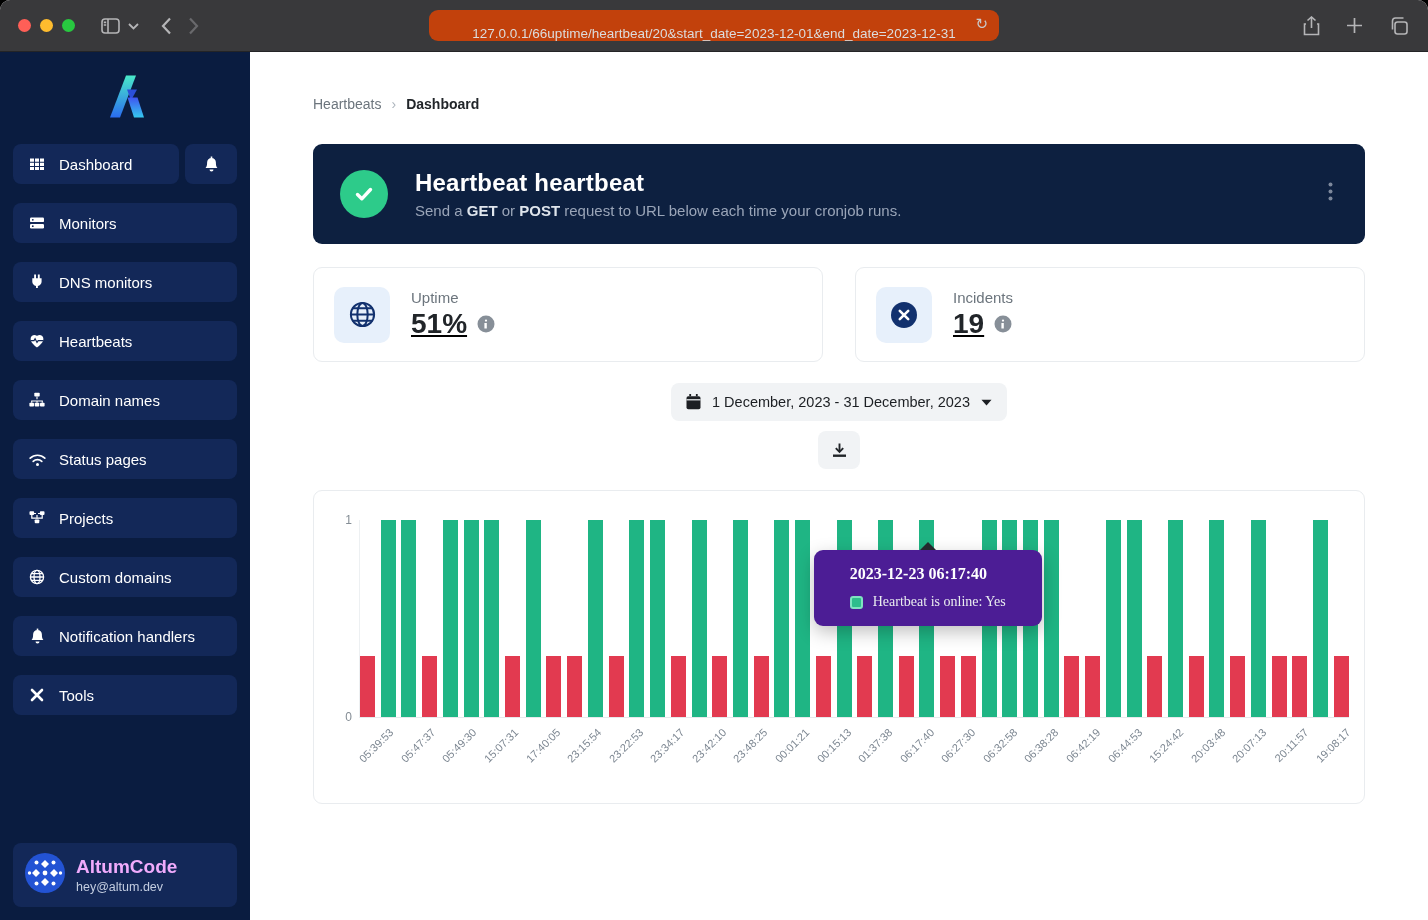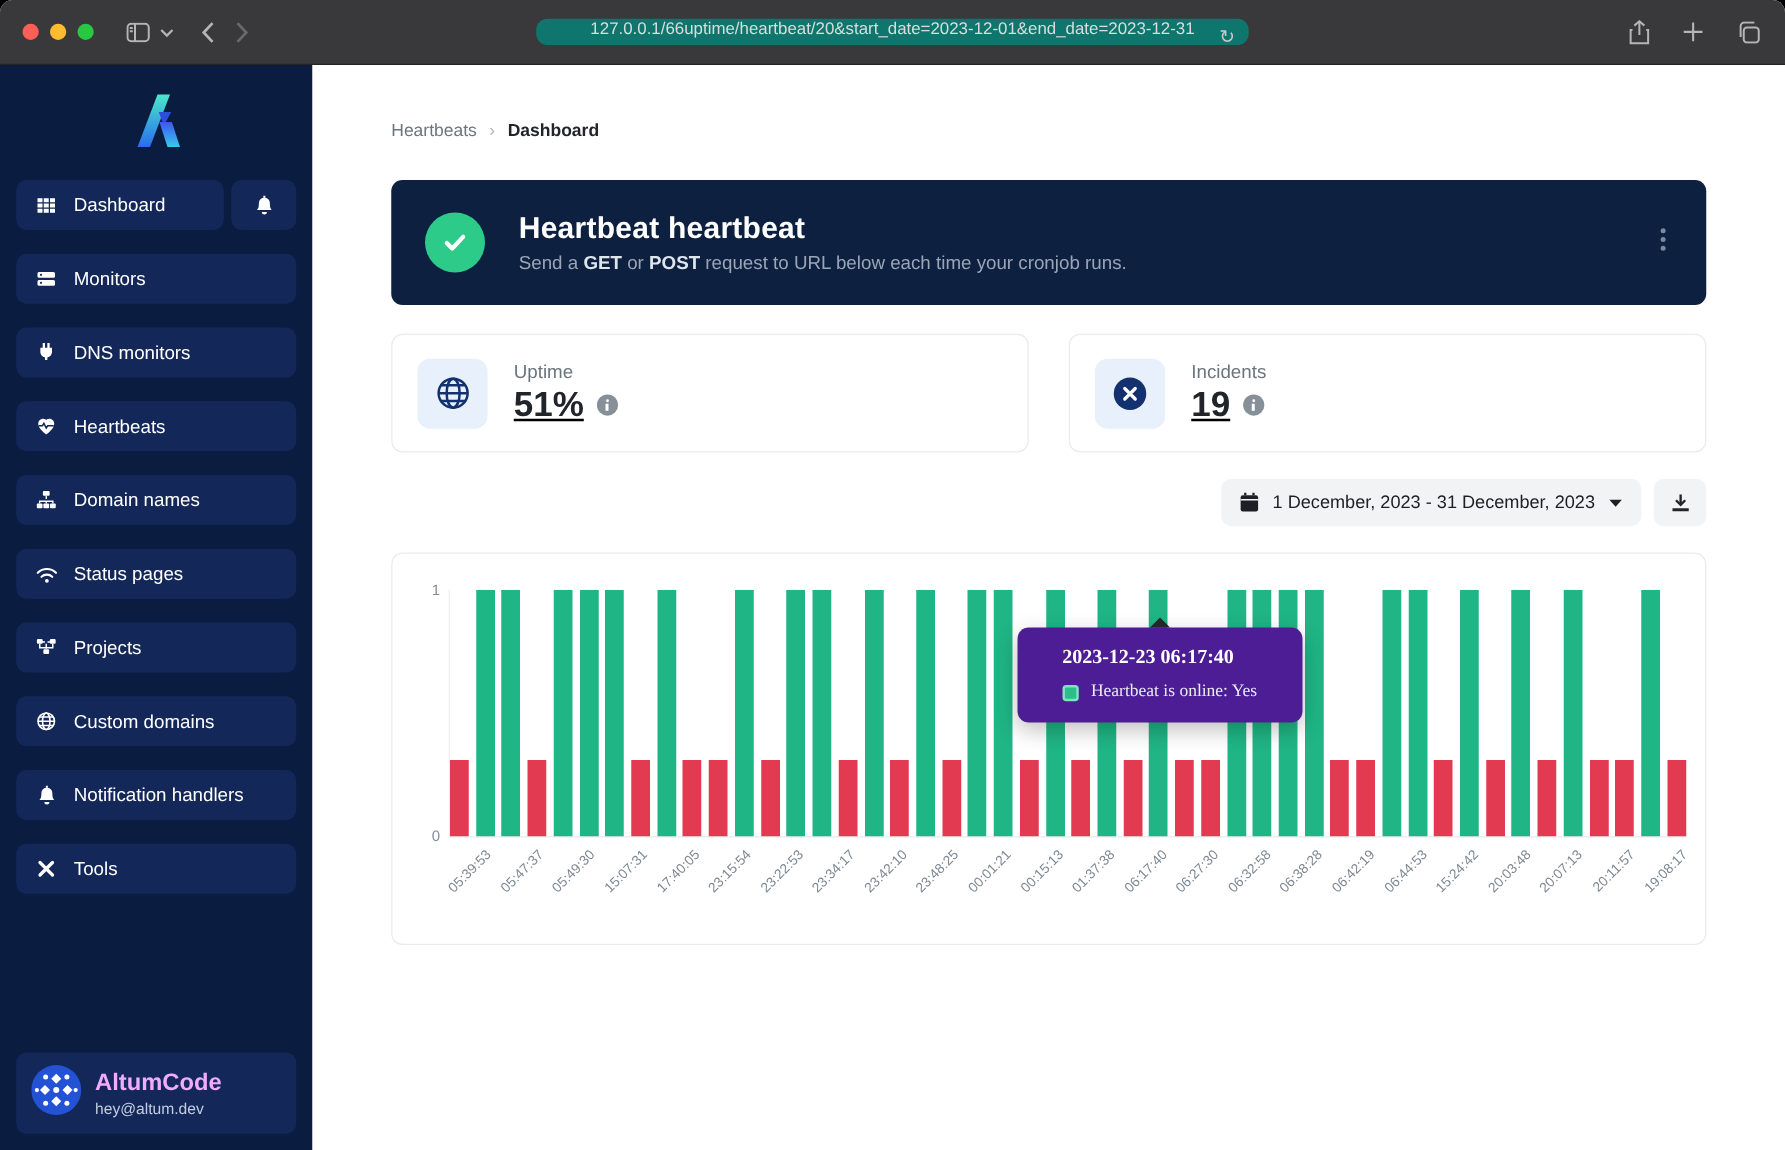--- a/index.html
+++ b/index.html
@@ -8,21 +8,21 @@
   .window { width:1428px; height:920px; border-radius:10px 10px 0 0; overflow:hidden; background:#fff; }
 
   
   .chrome { height:52px; background:#39393b; border-bottom:1px solid #242426; display:flex; align-items:center; padding:0 18px; position:relative; }
   .traffic { display:flex; gap:9px; margin-right:26px; }
   .light { width:13px; height:13px; border-radius:50%; }
   .light.red{background:#ff5f57}.light.yellow{background:#febc2e}.light.green{background:#28c840}
   .chrome-btn { background:none; border:none; color:#b5b5b7; display:grid; place-items:center; margin-right:16px; cursor:pointer; }
   .chrome-btn.dim { color:#69696c; }
   .chrome-btn svg { display:block; }
-  .url-pill { position:absolute; left:50%; transform:translateX(-50%); width:570px; height:21px; background:#0f766e; border-radius:9px; color:#dcdcdd; font-size:13.5px; display:flex; align-items:flex-start; justify-content:center; }
+  .url-pill { position:absolute; left:50%; transform:translateX(-50%); width:570px; height:31px; background:#c2410c; border-radius:9px; color:#dcdcdd; font-size:13.5px; display:flex; align-items:flex-end; justify-content:center; }
   .url-reload { position:absolute; right:11px; top:5px; color:#c9c9cb; font-size:15px; background:none; border:none; cursor:pointer; }
   .chrome-right { position:absolute; right:20px; display:flex; gap:26px; align-items:center; color:#b5b5b7; }
 
   
   .app { display:flex; height:868px; background:#fff; }
   .sidebar { width:250px; background:#0a1c40; display:flex; flex-direction:column; padding:0 13px; flex-shrink:0; }
   .brand { display:flex; justify-content:center; padding:21px 0 24px; }
   .nav-row { display:flex; gap:6px; margin-bottom:19px; }
   .nav-item { flex:1; display:flex; align-items:center; gap:13px; background:#132858; border-radius:8px; height:40px; padding:0 15px; color:#fff; font-size:15px; cursor:pointer; }
   .nav-item .ic { width:18px; display:grid; place-items:center; color:#fff; }
@@ -54,21 +54,21 @@
   
   .stats { display:flex; gap:32px; margin-top:23px; }
   .stat-card { flex:1; border:1px solid #e9ecef; border-radius:9px; height:95px; display:flex; align-items:center; padding:0 20px; gap:21px; background:#fff; }
   .stat-tile { width:56px; height:56px; border-radius:10px; background:#e7f0fb; display:grid; place-items:center; color:#12316e; }
   .stat-label { color:#6c757d; font-size:15px; }
   .stat-value-row { display:flex; align-items:center; gap:10px; margin-top:2px;text-decoration:underline; }
   .stat-value { color:#212529; font-size:28px; font-weight:700; }
   .info-ic { color:#878f98; display:grid; place-items:center; cursor:pointer; }
 
   
-  .controls { display:flex; justify-content:flex-end; gap:10px; margin-top:21px; }
+  .controls { display:flex; justify-content:flex-end; align-items:center; gap:10px; margin-top:21px;flex-direction:column; }
   .date-btn { background:#f1f3f5; border:none; border-radius:8px; height:38px; padding:0 15px; display:flex; align-items:center; gap:11px; font-size:14.5px; color:#1c1f23; font-family:inherit; cursor:pointer; }
   .dl-btn { background:#f1f3f5; border:none; border-radius:8px; width:42px; height:38px; display:grid; place-items:center; color:#212529; cursor:pointer; }
 
   
   .chart-card { margin-top:21px; border:1px solid #e9ecef; border-radius:9px; height:314px; background:#fff; padding:29px 15px 0 45px; position:relative; }
   .plot { position:relative; height:198px; border-left:1px solid #edf0f2; border-bottom:1px solid #e6e9ec; }
   .ytick { position:absolute; font-size:12px; color:#848d95; width:22px; text-align:right; left:-30px; }
   .ytick.top { top:-7px; } .ytick.bottom { bottom:-7px; }
   .bars { display:flex; justify-content:space-between; align-items:flex-end; height:100%; padding:0; }
   .bar { width:15px; cursor:pointer; }

